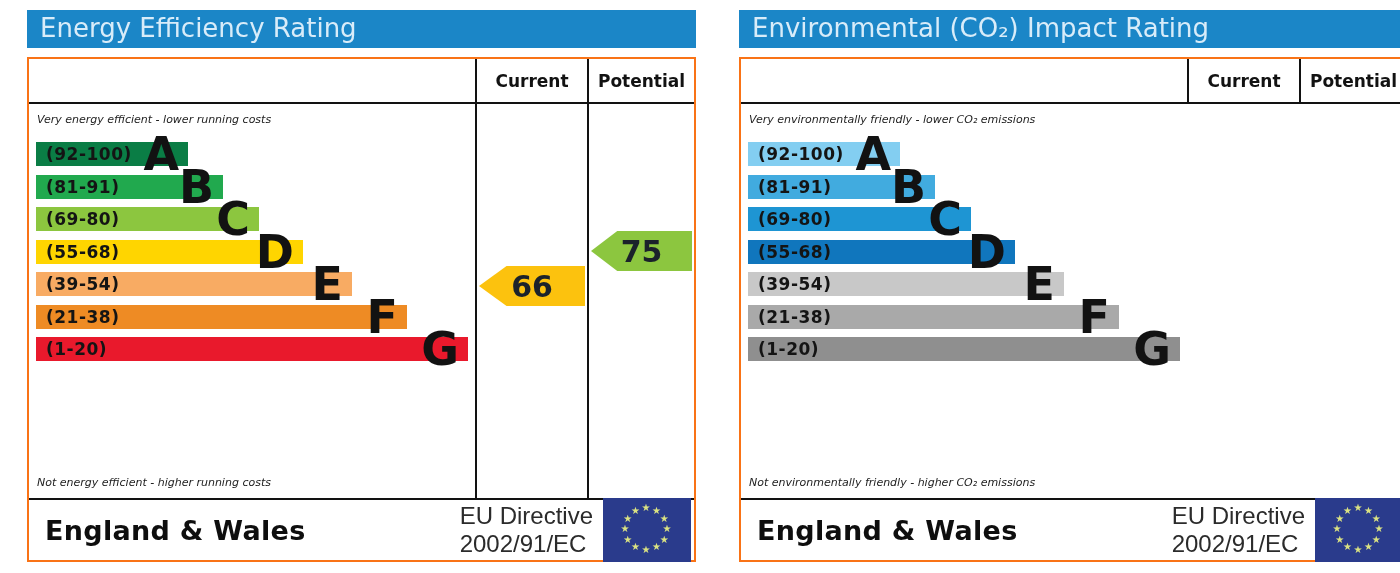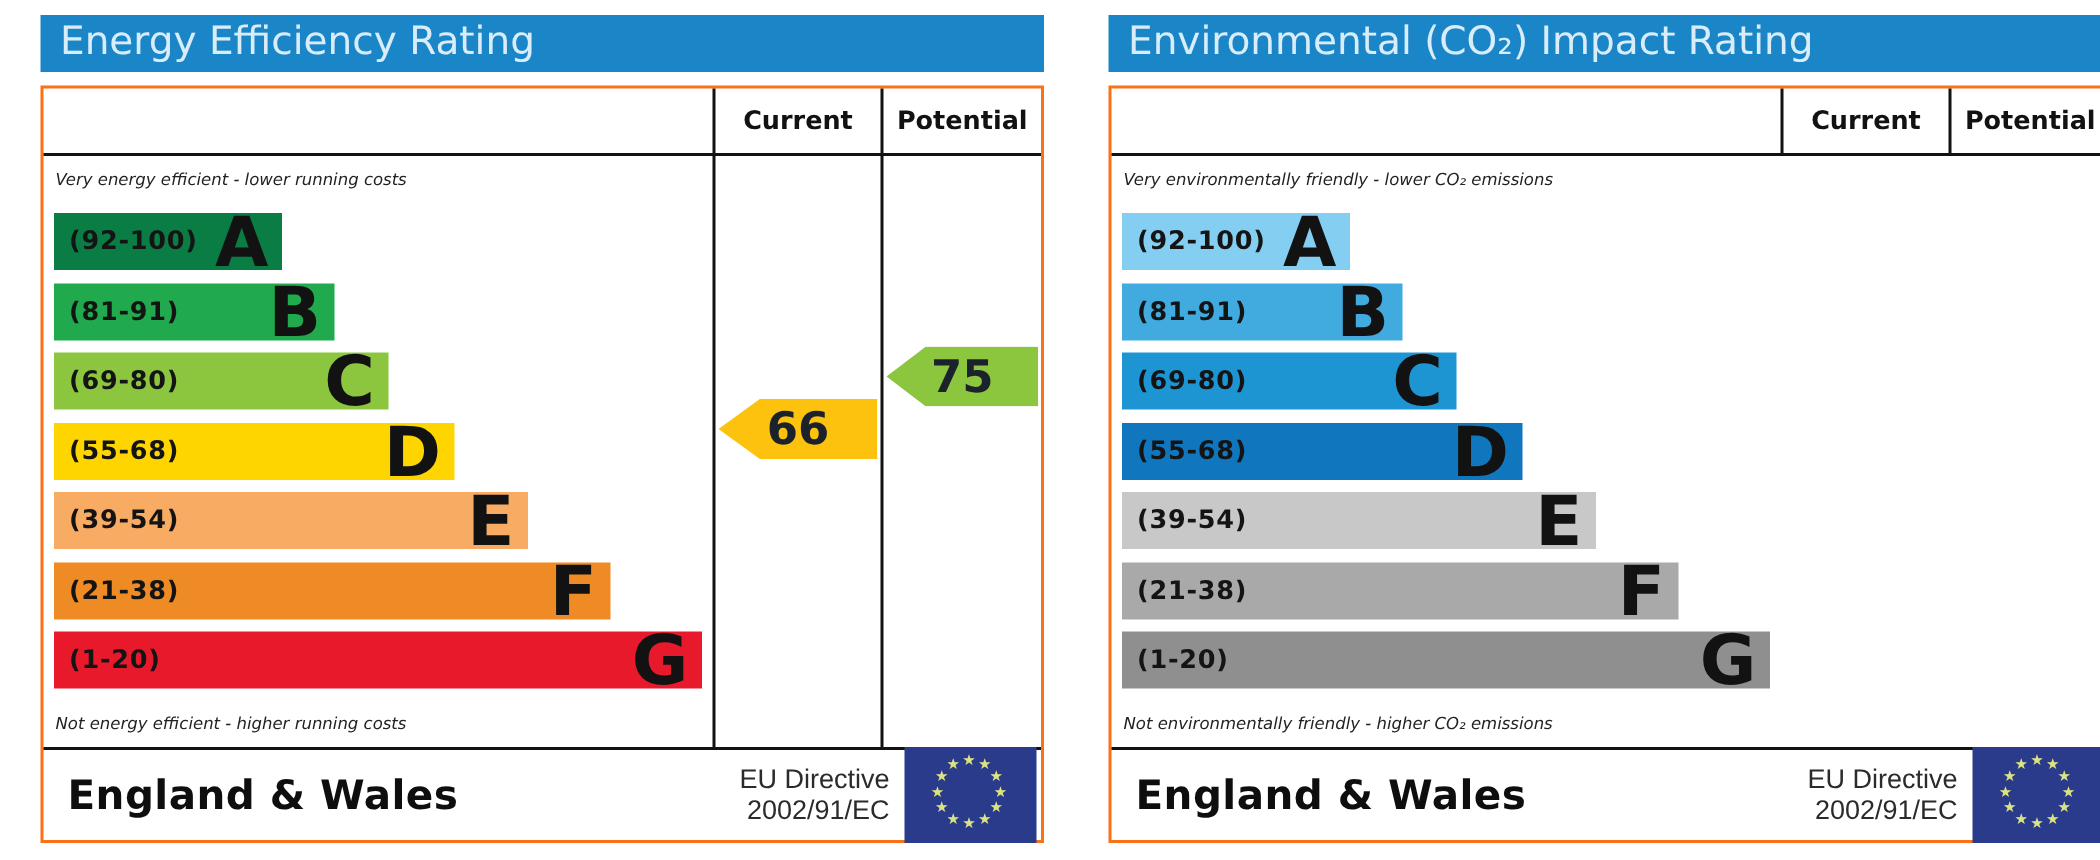--- a/index.html
+++ b/index.html
@@ -35,44 +35,44 @@
   .col-area{flex:none;border-left:2px solid #121212;position:relative;box-sizing:border-box;}
   .col-current{width:112px;}
   .col-potential{flex:1;}
 
   .caption{position:absolute;left:8px;font-style:italic;font-size:11px;color:#222;white-space:nowrap;}
   .caption-top{top:9px;}
   .caption-bottom{bottom:9px;}
 
   .bars{position:absolute;top:38px;left:7px;right:0;}
   .bar{
-    height:38px;margin-bottom:8.5px;box-sizing:border-box;
+    height:24px;margin-bottom:8.5px;box-sizing:border-box;
     display:flex;align-items:center;justify-content:space-between;
     padding:0 9px 0 10px;
   }
   .bar:last-child{margin-bottom:16px;}
   .range{font-weight:bold;font-size:17px;letter-spacing:.5px;color:#141414;white-space:nowrap;}
   .letter{font-weight:bold;font-size:46px;line-height:38px;color:#121212;}
 
   .arrow{
     position:absolute;left:2px;right:2px;height:40px;
     clip-path:polygon(0 50%,26% 0,100% 0,100% 100%,26% 100%);
     display:flex;align-items:center;justify-content:center;
   }
   .arrow-value{font-weight:bold;font-size:30px;color:#1b222b;}
 
   .footer-row{
     flex:none;height:62px;border-top:2px solid #121212;box-sizing:border-box;
     display:flex;align-items:center;padding:0 3px 0 16px;
   }
   .region{font-size:27px;font-weight:bold;color:#0e0e0e;letter-spacing:.3px;white-space:nowrap;}
   .directive{
-    margin-left:auto;margin-right:10px;text-align:right;
+    margin-left:auto;margin-right:10px;text-align:left;
     font-family:"Liberation Sans","DejaVu Sans",sans-serif;
-    font-size:18px;line-height:1.18;color:#2b2b2b;white-space:nowrap;
+    font-size:24px;line-height:1.18;color:#2b2b2b;white-space:nowrap;
   }
   .eu-flag{width:88px;height:64px;background:#2a3b8c;position:relative;flex:none;}
   .eu-flag i{position:absolute;left:50%;top:50%;width:0;height:0;font-style:normal;}
   .eu-flag i::before{
     content:"\2605";position:absolute;left:-5.5px;top:-7px;
     font-size:10px;color:#dbe382;font-family:"DejaVu Sans",sans-serif;
   }
   .eu-flag i:nth-of-type(1){transform:rotate(0deg)   translateY(-21px) rotate(0deg);}
   .eu-flag i:nth-of-type(2){transform:rotate(30deg)  translateY(-21px) rotate(-30deg);}
   .eu-flag i:nth-of-type(3){transform:rotate(60deg)  translateY(-21px) rotate(-60deg);}

